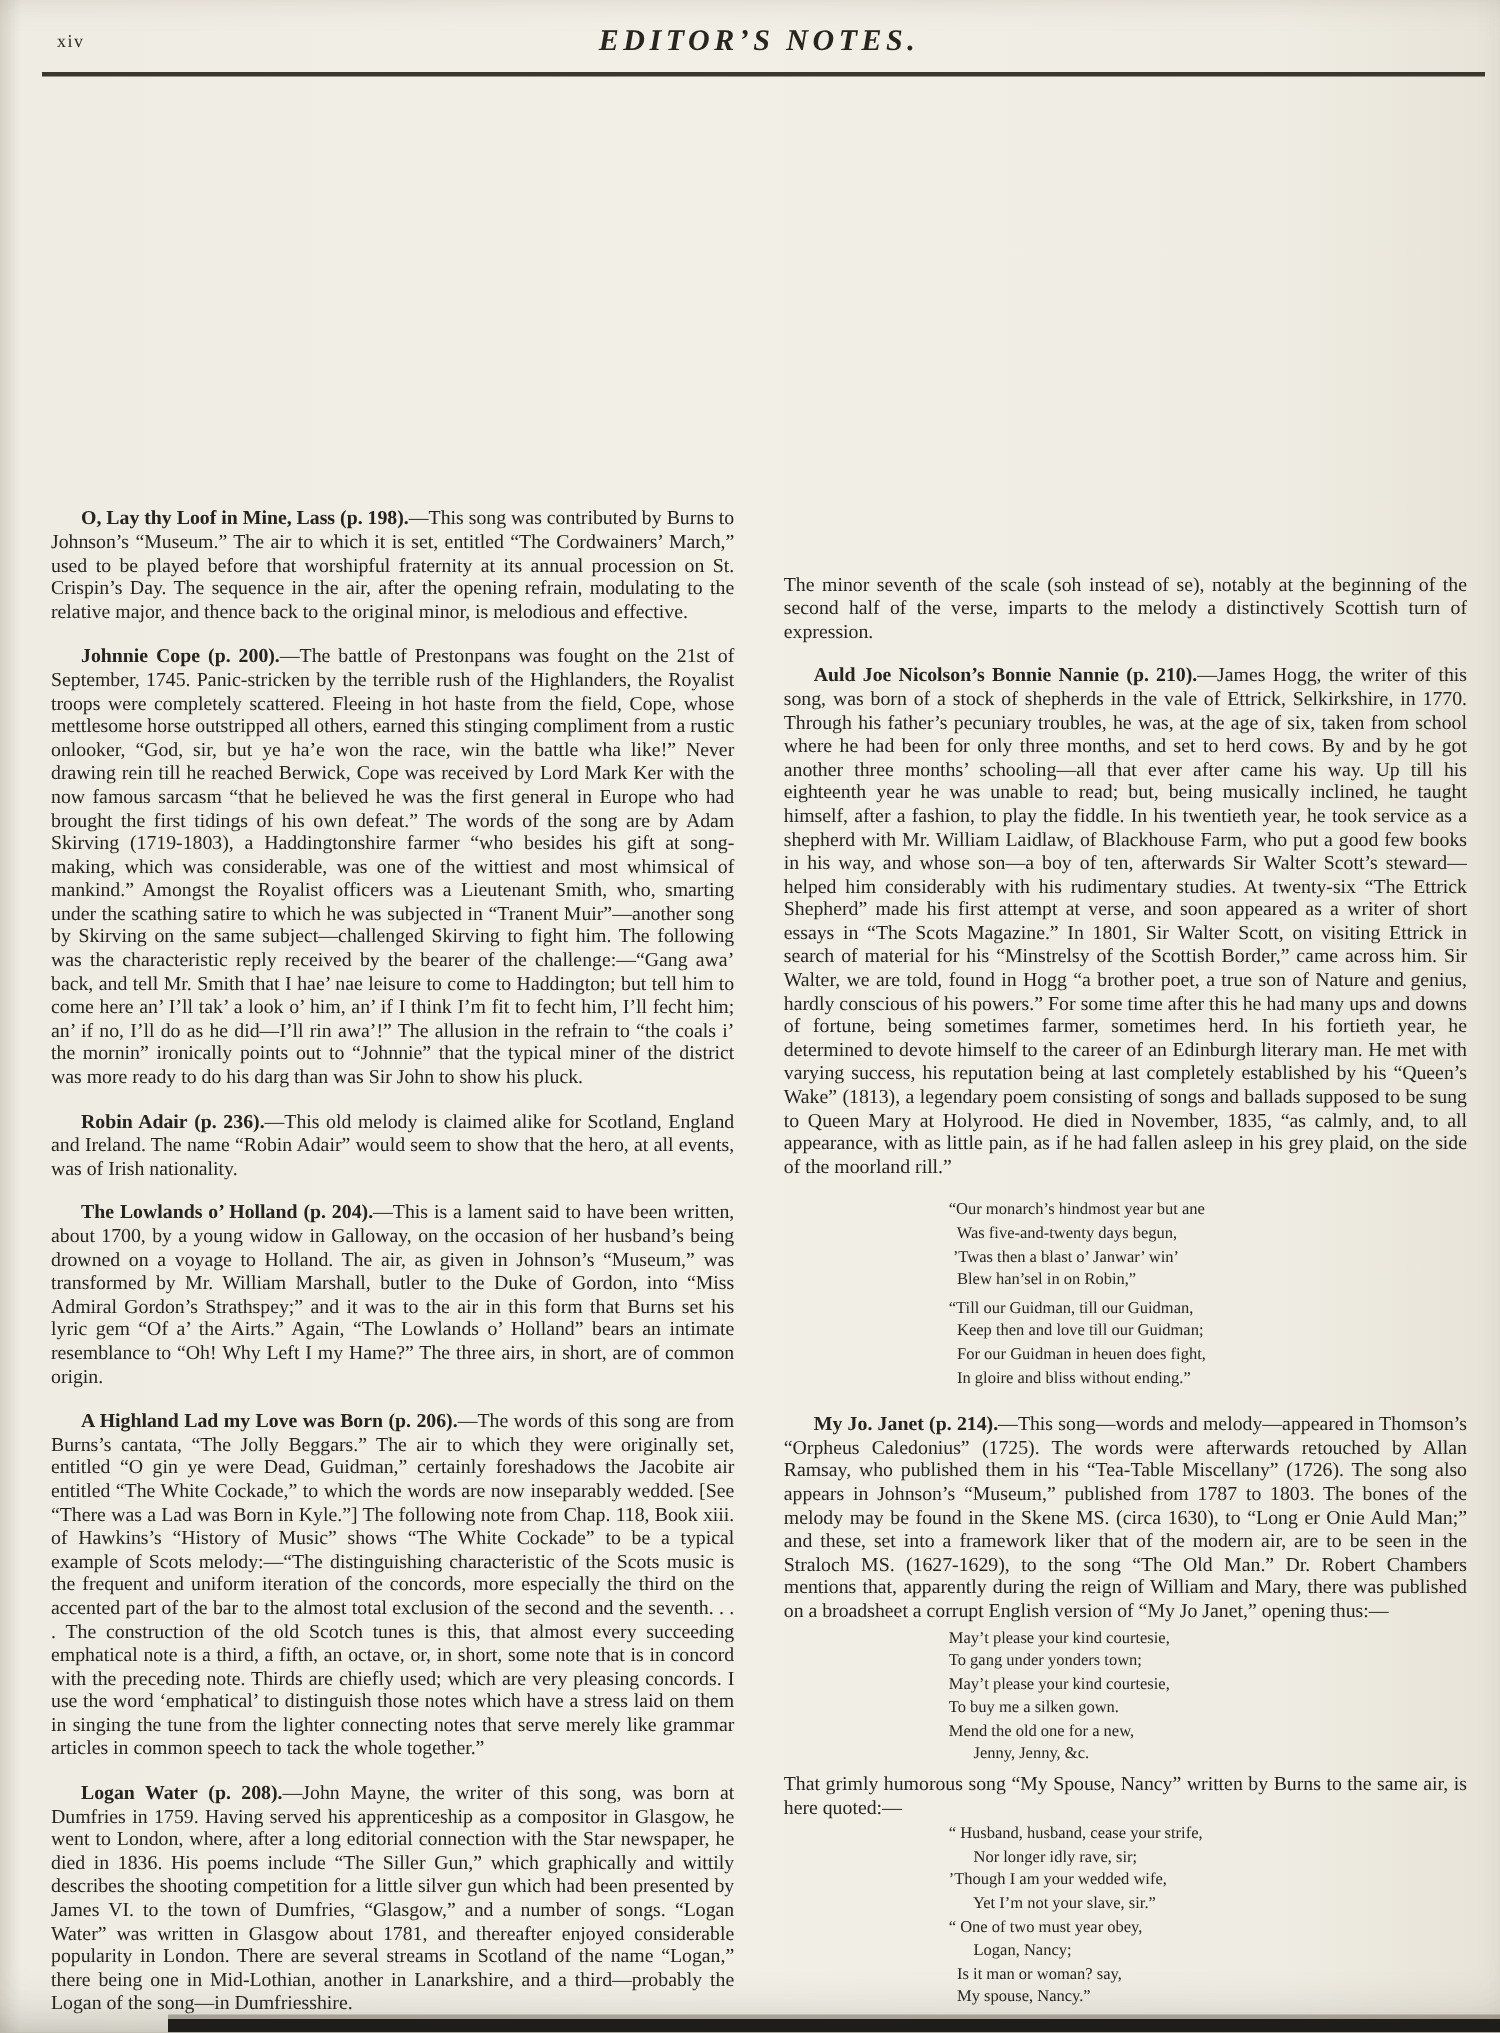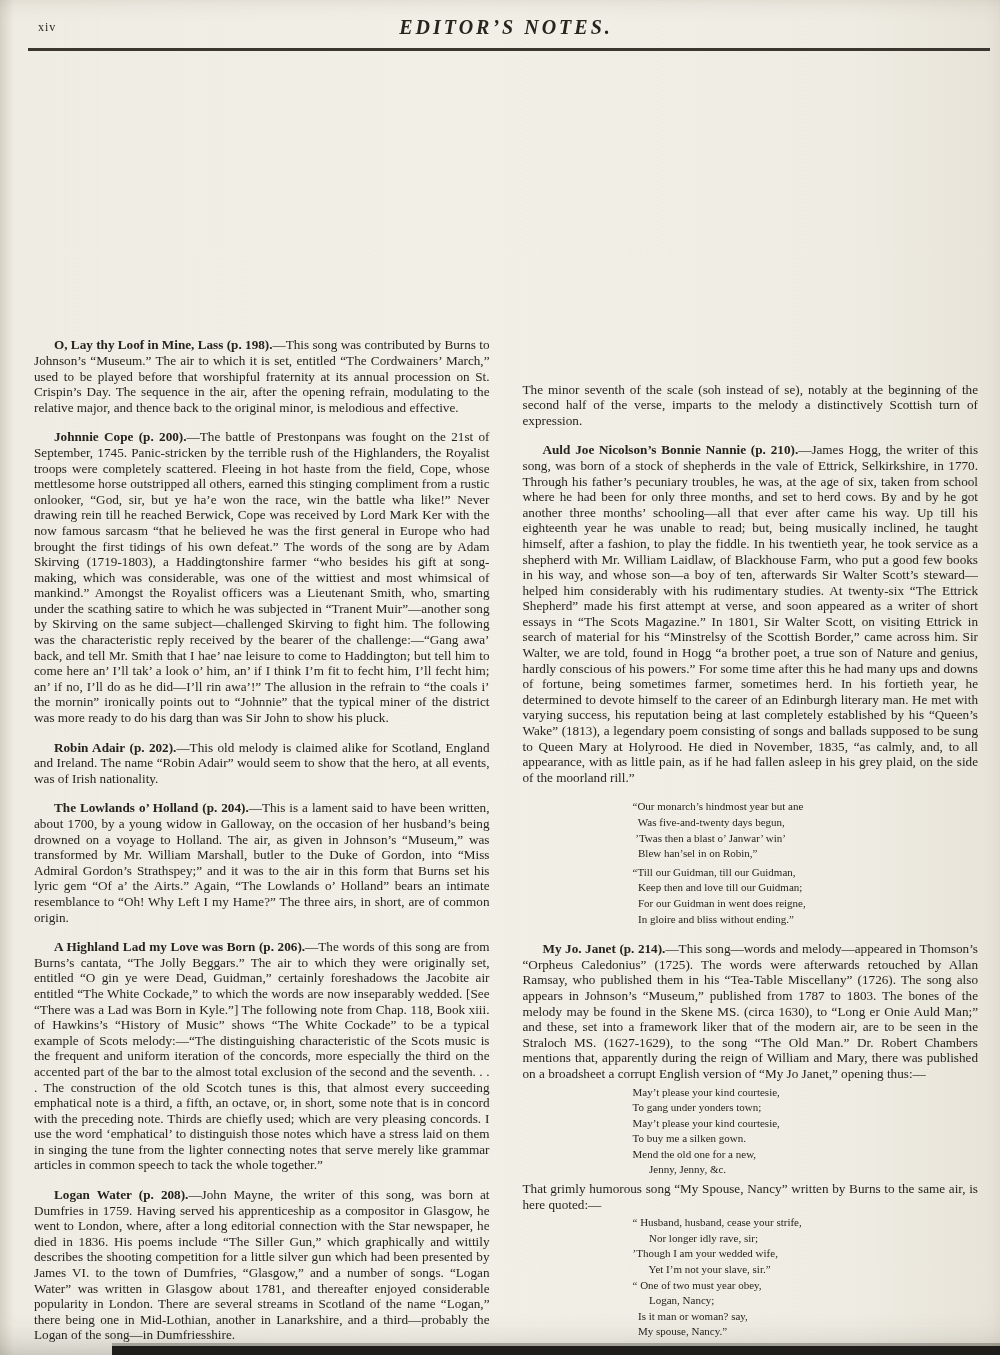--- a/index.html
+++ b/index.html
@@ -60,21 +60,21 @@
   <div class="header-rule"></div>
   <div class="cols">
     <div class="col col-left">
         <div class="entry">
           <p class="lead"><span class="entry-title">O, Lay thy Loof in Mine, Lass</span> <span class="entry-ref">(p. 198).</span><span>—This song was contributed by Burns to Johnson’s “Museum.”  The air to which it is set, entitled “The Cordwainers’ March,” used to be played before that worshipful fraternity at its annual procession on St. Crispin’s Day.  The sequence in the air, after the opening refrain, modulating to the relative major, and thence back to the original minor, is melodious and effective.</span></p>
         </div>
         <div class="entry">
           <p class="lead"><span class="entry-title">Johnnie Cope</span> <span class="entry-ref">(p. 200).</span><span>—The battle of Prestonpans was fought on the 21st of September, 1745.  Panic-stricken by the terrible rush of the Highlanders, the Royalist troops were completely scattered.  Fleeing in hot haste from the field, Cope, whose mettlesome horse outstripped all others, earned this stinging compliment from a rustic onlooker, “God, sir, but ye ha’e won the race, win the battle wha like!”  Never drawing rein till he reached Berwick, Cope was received by Lord Mark Ker with the now famous sarcasm “that he believed he was the first general in Europe who had brought the first tidings of his own defeat.”  The words of the song are by Adam Skirving (1719-1803), a Haddingtonshire farmer “who besides his gift at song-making, which was considerable, was one of the wittiest and most whimsical of mankind.”  Amongst the Royalist officers was a Lieutenant Smith, who, smarting under the scathing satire to which he was subjected in “Tranent Muir”—another song by Skirving on the same subject—challenged Skirving to fight him.  The following was the characteristic reply received by the bearer of the challenge:—“Gang awa’ back, and tell Mr. Smith that I hae’ nae leisure to come to Haddington; but tell him to come here an’ I’ll tak’ a look o’ him, an’ if I think I’m fit to fecht him, I’ll fecht him; an’ if no, I’ll do as he did—I’ll rin awa’!”  The allusion in the refrain to “the coals i’ the mornin” ironically points out to “Johnnie” that the typical miner of the district was more ready to do his darg than was Sir John to show his pluck.</span></p>
         </div>
         <div class="entry">
-          <p class="lead"><span class="entry-title">Robin Adair</span> <span class="entry-ref">(p. 202).</span><span>—This old melody is claimed alike for Scotland, England and Ireland.  The name “Robin Adair” would seem to show that the hero, at all events, was of Irish nationality.</span></p>
+          <p class="lead"><span class="entry-title">Robin Adair</span> <span class="entry-ref">(p. 236).</span><span>—This old melody is claimed alike for Scotland, England and Ireland.  The name “Robin Adair” would seem to show that the hero, at all events, was of Irish nationality.</span></p>
         </div>
         <div class="entry">
           <p class="lead"><span class="entry-title">The Lowlands o’ Holland</span> <span class="entry-ref">(p. 204).</span><span>—This is a lament said to have been written, about 1700, by a young widow in Galloway, on the occasion of her husband’s being drowned on a voyage to Holland.  The air, as given in Johnson’s “Museum,” was transformed by Mr. William Marshall, butler to the Duke of Gordon, into “Miss Admiral Gordon’s Strathspey;” and it was to the air in this form that Burns set his lyric gem “Of a’ the Airts.”  Again, “The Lowlands o’ Holland” bears an intimate resemblance to “Oh! Why Left I my Hame?”  The three airs, in short, are of common origin.</span></p>
         </div>
         <div class="entry">
           <p class="lead"><span class="entry-title">A Highland Lad my Love was Born</span> <span class="entry-ref">(p. 206).</span><span>—The words of this song are from Burns’s cantata, “The Jolly Beggars.”  The air to which they were originally set, entitled “O gin ye were Dead, Guidman,” certainly foreshadows the Jacobite air entitled “The White Cockade,” to which the words are now inseparably wedded.  [See “There was a Lad was Born in Kyle.”]  The following note from Chap. 118, Book xiii. of Hawkins’s “History of Music” shows “The White Cockade” to be a typical example of Scots melody:—“The distinguishing characteristic of the Scots music is the frequent and uniform iteration of the concords, more especially the third on the accented part of the bar to the almost total exclusion of the second and the seventh. . . .  The construction of the old Scotch tunes is this, that almost every succeeding emphatical note is a third, a fifth, an octave, or, in short, some note that is in concord with the preceding note.  Thirds are chiefly used; which are very pleasing concords.  I use the word ‘emphatical’ to distinguish those notes which have a stress laid on them in singing the tune from the lighter connecting notes that serve merely like grammar articles in common speech to tack the whole together.”</span></p>
         </div>
         <div class="entry">
           <p class="lead"><span class="entry-title">Logan Water</span> <span class="entry-ref">(p. 208).</span><span>—John Mayne, the writer of this song, was born at Dumfries in 1759.  Having served his apprenticeship as a compositor in Glasgow, he went to London, where, after a long editorial connection with the Star newspaper, he died in 1836.  His poems include “The Siller Gun,” which graphically and wittily describes the shooting competition for a little silver gun which had been presented by James VI. to the town of Dumfries, “Glasgow,” and a number of songs.  “Logan Water” was written in Glasgow about 1781, and thereafter enjoyed considerable popularity in London.  There are several streams in Scotland of the name “Logan,” there being one in Mid-Lothian, another in Lanarkshire, and a third—probably the Logan of the song—in Dumfriesshire.</span></p>
         </div>
@@ -90,21 +90,21 @@
         <div class="entry">
           <div class="verse">
             <div class="verse-line">“Our monarch’s hindmost year but ane</div>
             <div class="verse-line">  Was five-and-twenty days begun,</div>
             <div class="verse-line"> ’Twas then a blast o’ Janwar’ win’</div>
             <div class="verse-line">  Blew han’sel in on Robin,”</div>
           </div>
           <div class="verse">
             <div class="verse-line">“Till our Guidman, till our Guidman,</div>
             <div class="verse-line">  Keep then and love till our Guidman;</div>
-            <div class="verse-line">  For our Guidman in went does reigne,</div>
+            <div class="verse-line">  For our Guidman in heuen does fight,</div>
             <div class="verse-line">  In gloire and bliss without ending.”</div>
           </div>
         </div>
         <div class="entry">
           <p class="lead"><span class="entry-title">My Jo. Janet</span> <span class="entry-ref">(p. 214).</span><span>—This song—words and melody—appeared in Thomson’s “Orpheus Caledonius” (1725).  The words were afterwards retouched by Allan Ramsay, who published them in his “Tea-Table Miscellany” (1726).  The song also appears in Johnson’s “Museum,” published from 1787 to 1803.  The bones of the melody may be found in the Skene MS. (circa 1630), to “Long er Onie Auld Man;” and these, set into a framework liker that of the modern air, are to be seen in the Straloch MS. (1627-1629), to the song “The Old Man.”  Dr. Robert Chambers mentions that, apparently during the reign of William and Mary, there was published on a broadsheet a corrupt English version of “My Jo Janet,” opening thus:—</span></p>
           <div class="verse">
             <div class="verse-line">May’t please your kind courtesie,</div>
             <div class="verse-line">To gang under yonders town;</div>
             <div class="verse-line">May’t please your kind courtesie,</div>
             <div class="verse-line">To buy me a silken gown.</div>

